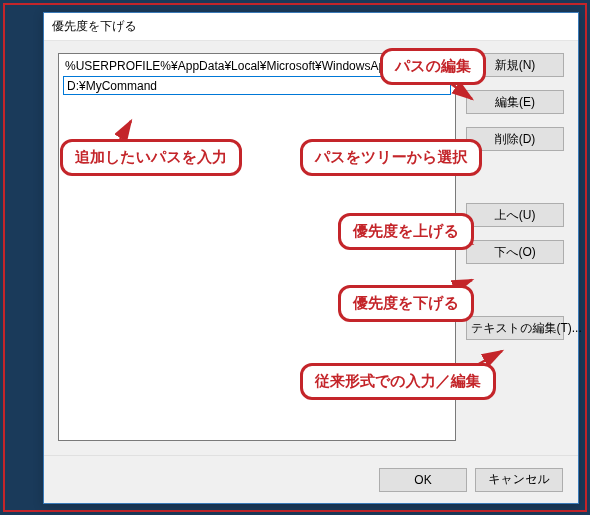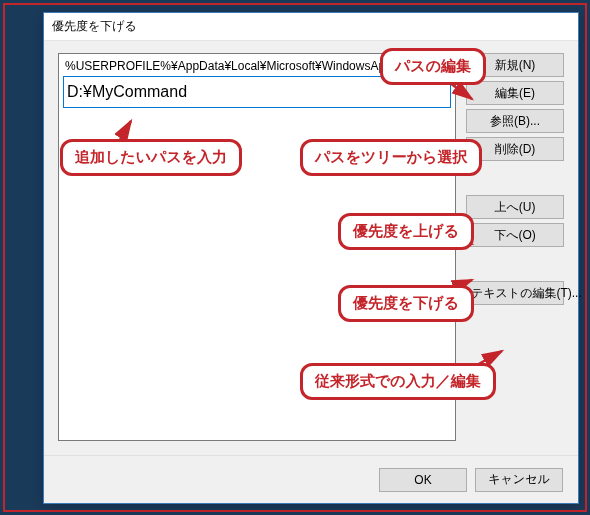--- a/index.html
+++ b/index.html
@@ -59,32 +59,32 @@
     padding: 1px 6px;
     font-size: 12px;
     color: #000;
     line-height: 16px;
     white-space: nowrap;
   }
   .row.input-row { padding: 1px 4px; }
   .row input {
     width: 100%;
     border: 1px solid #0078d7;
-    font-size: 16px;
+    font-size: 12px;
     font-family: inherit;
     padding: 1px 3px;
     outline: none;
     line-height: 14px;
-    height: 32px;
+    height: 19px;
   }
   .btncol {
     width: 98px;
     display: flex;
     flex-direction: column;
-    gap: 4px;
+    gap: 13px;
   }
   .btncol .spacer-lg { height: 26px; }
   button.winbtn {
     height: 24px;
     background: #e1e1e1;
     border: 1px solid #adadad;
     font-size: 12px;
     font-family: inherit;
     cursor: default;
     padding: 0 4px;
@@ -139,21 +139,20 @@
       <div class="list-inner">
         <div class="row">%USERPROFILE%¥AppData¥Local¥Microsoft¥WindowsApps</div>
         <div class="row input-row">
           <input type="text" value="D:¥MyCommand" style="">
         </div>
       </div>
     </div>
     <div class="btncol">
       <button class="winbtn">新規(N)</button>
       <button class="winbtn">編集(E)</button>
-      <button class="winbtn">参照(B)...</button>
       <button class="winbtn">削除(D)</button>
       <div class="spacer-lg"></div>
       <button class="winbtn">上へ(U)</button>
       <button class="winbtn">下へ(O)</button>
       <div class="spacer-lg"></div>
       <button class="winbtn">テキストの編集(T)...</button>
     </div>
   </div>
   <div class="footer">
     <button class="winbtn">OK</button>

